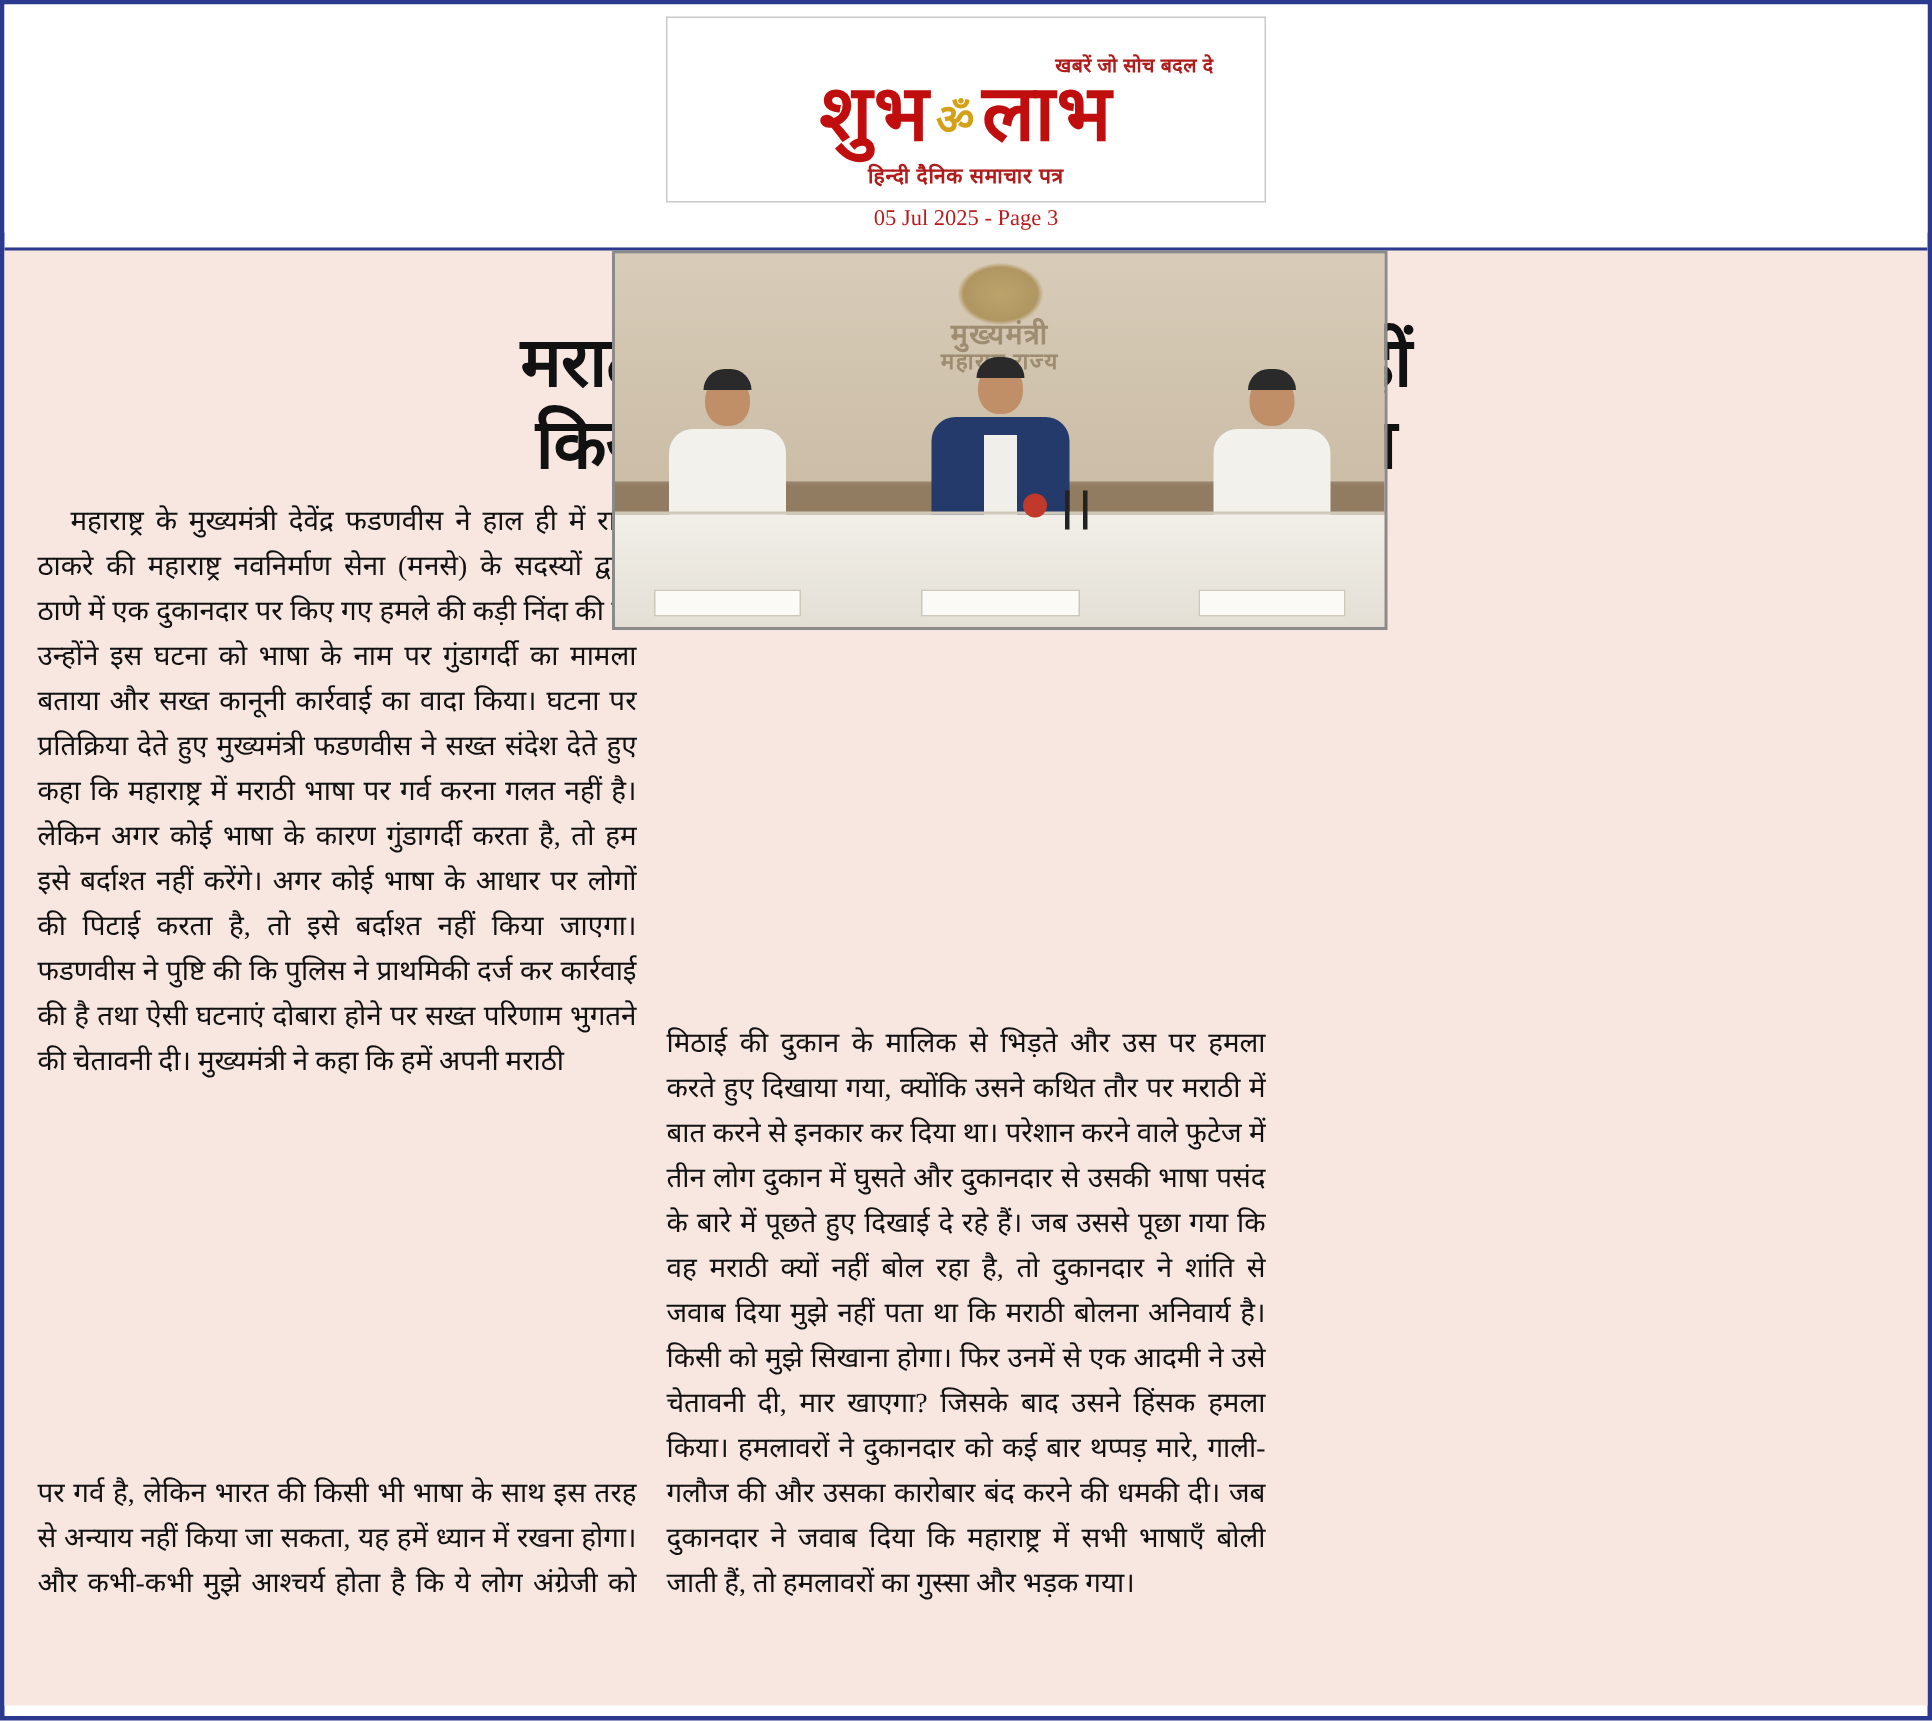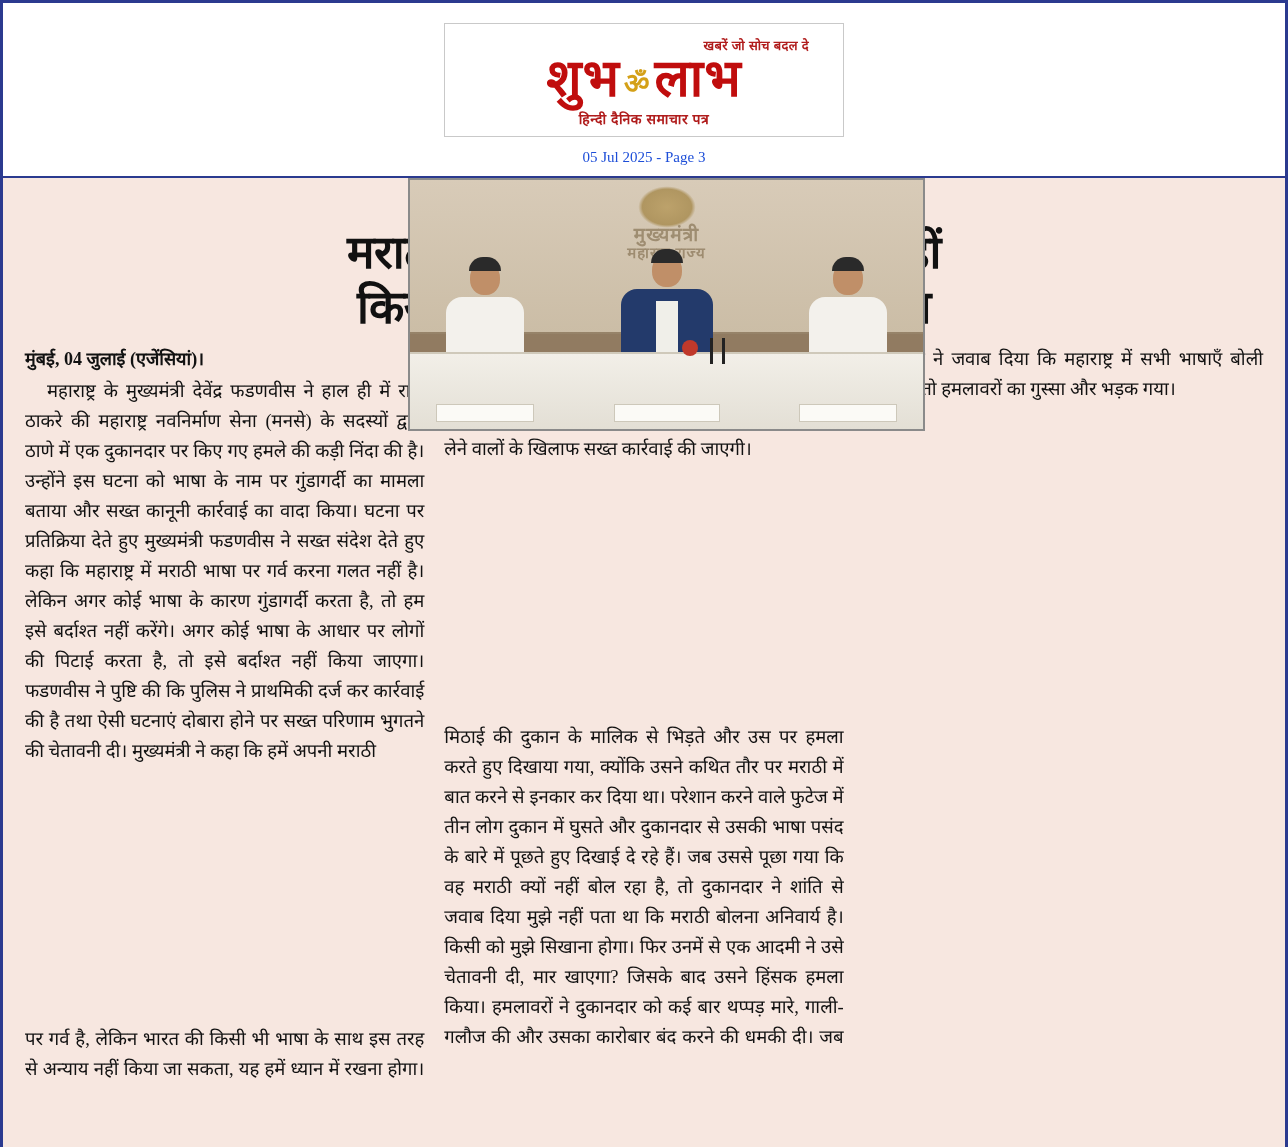--- a/index.html
+++ b/index.html
@@ -25,23 +25,23 @@
   }
 
   
   .masthead {
     background: #ffffff;
     padding-top: 8px;
     text-align: center;
   }
   .logo-box {
     width: 400px;
-    margin: 12px auto;
+    margin: 0 auto;
     border: 1px solid #c9c9c9;
-    padding: 12px 4px 8px 4px;
+    padding: 22px 4px 8px 4px;
     box-sizing: border-box;
     background: #fff;
   }
   .logo-tagline-top {
     font-family: "Liberation Sans", sans-serif;
     font-size: 13px;
     font-weight: bold;
     color: #b01c1c;
     letter-spacing: 0.3px;
     text-align: right;
@@ -74,21 +74,21 @@
   }
   .site-url {
     font-family: "Liberation Serif", serif;
     font-size: 17px;
     color: #1a1a1a;
     margin-top: 12px;
   }
   .issue-line {
     font-family: "Liberation Serif", serif;
     font-size: 15px;
-    color: #1d4ed8;
+    color: #b91c1c;
     margin-top: 3px;
     margin-bottom: 10px;
     text-align: center;
   }
 
   
   .article {
     background: #f7e7e0;
     border-top: 2px solid #2b3a8f;
     padding: 14px 22px 10px 22px;
@@ -323,21 +323,20 @@
       <div class="table"></div>
       <div class="mic" style="left:300px;"></div>
       <div class="mic" style="left:312px;"></div>
       <div class="flower"></div>
       <div class="nameplate np1"></div>
       <div class="nameplate np2"></div>
       <div class="nameplate np3"></div>
     </div>
 
     <div class="columns">
-      <p class="first"><span class="dateline">मुंबई, 04 जुलाई (एजेंसियां)।</span></p>
       <p>महाराष्ट्र के मुख्यमंत्री देवेंद्र फडणवीस ने हाल ही में राज ठाकरे की महाराष्ट्र नवनिर्माण सेना (मनसे) के सदस्यों द्वारा ठाणे में एक दुकानदार पर किए गए हमले की कड़ी निंदा की है। उन्होंने इस घटना को भाषा के नाम पर गुंडागर्दी का मामला बताया और सख्त कानूनी कार्रवाई का वादा किया। घटना पर प्रतिक्रिया देते हुए मुख्यमंत्री फडणवीस ने सख्त संदेश देते हुए कहा कि महाराष्ट्र में मराठी भाषा पर गर्व करना गलत नहीं है। लेकिन अगर कोई भाषा के कारण गुंडागर्दी करता है, तो हम इसे बर्दाश्त नहीं करेंगे। अगर कोई भाषा के आधार पर लोगों की पिटाई करता है, तो इसे बर्दाश्त नहीं किया जाएगा। फडणवीस ने पुष्टि की कि पुलिस ने प्राथमिकी दर्ज कर कार्रवाई की है तथा ऐसी घटनाएं दोबारा होने पर सख्त परिणाम भुगतने की चेतावनी दी। मुख्यमंत्री ने कहा कि हमें अपनी मराठी</p>
 
       <div class="float-spacer"></div>
       <p class="first">पर गर्व है, लेकिन भारत की किसी भी भाषा के साथ इस तरह से अन्याय नहीं किया जा सकता, यह हमें ध्यान में रखना होगा। और कभी-कभी मुझे आश्चर्य होता है कि ये लोग अंग्रेजी को गले लगाते हैं और हिंदी पर विवाद पैदा करते हैं। यह कैसी सोच है और यह कैसी हरकत है? इसलिए, कानून को अपने हाथ में लेने वालों के खिलाफ सख्त कार्रवाई की जाएगी।</p>
 
       <div class="float-spacer"></div>
       <p class="first">मिठाई की दुकान के मालिक से भिड़ते और उस पर हमला करते हुए दिखाया गया, क्योंकि उसने कथित तौर पर मराठी में बात करने से इनकार कर दिया था। परेशान करने वाले फुटेज में तीन लोग दुकान में घुसते और दुकानदार से उसकी भाषा पसंद के बारे में पूछते हुए दिखाई दे रहे हैं। जब उससे पूछा गया कि वह मराठी क्यों नहीं बोल रहा है, तो दुकानदार ने शांति से जवाब दिया मुझे नहीं पता था कि मराठी बोलना अनिवार्य है। किसी को मुझे सिखाना होगा। फिर उनमें से एक आदमी ने उसे चेतावनी दी, मार खाएगा? जिसके बाद उसने हिंसक हमला किया। हमलावरों ने दुकानदार को कई बार थप्पड़ मारे, गाली-गलौज की और उसका कारोबार बंद करने की धमकी दी। जब दुकानदार ने जवाब दिया कि महाराष्ट्र में सभी भाषाएँ बोली जाती हैं, तो हमलावरों का गुस्सा और भड़क गया।</p>
     </div>
 
   </div>

